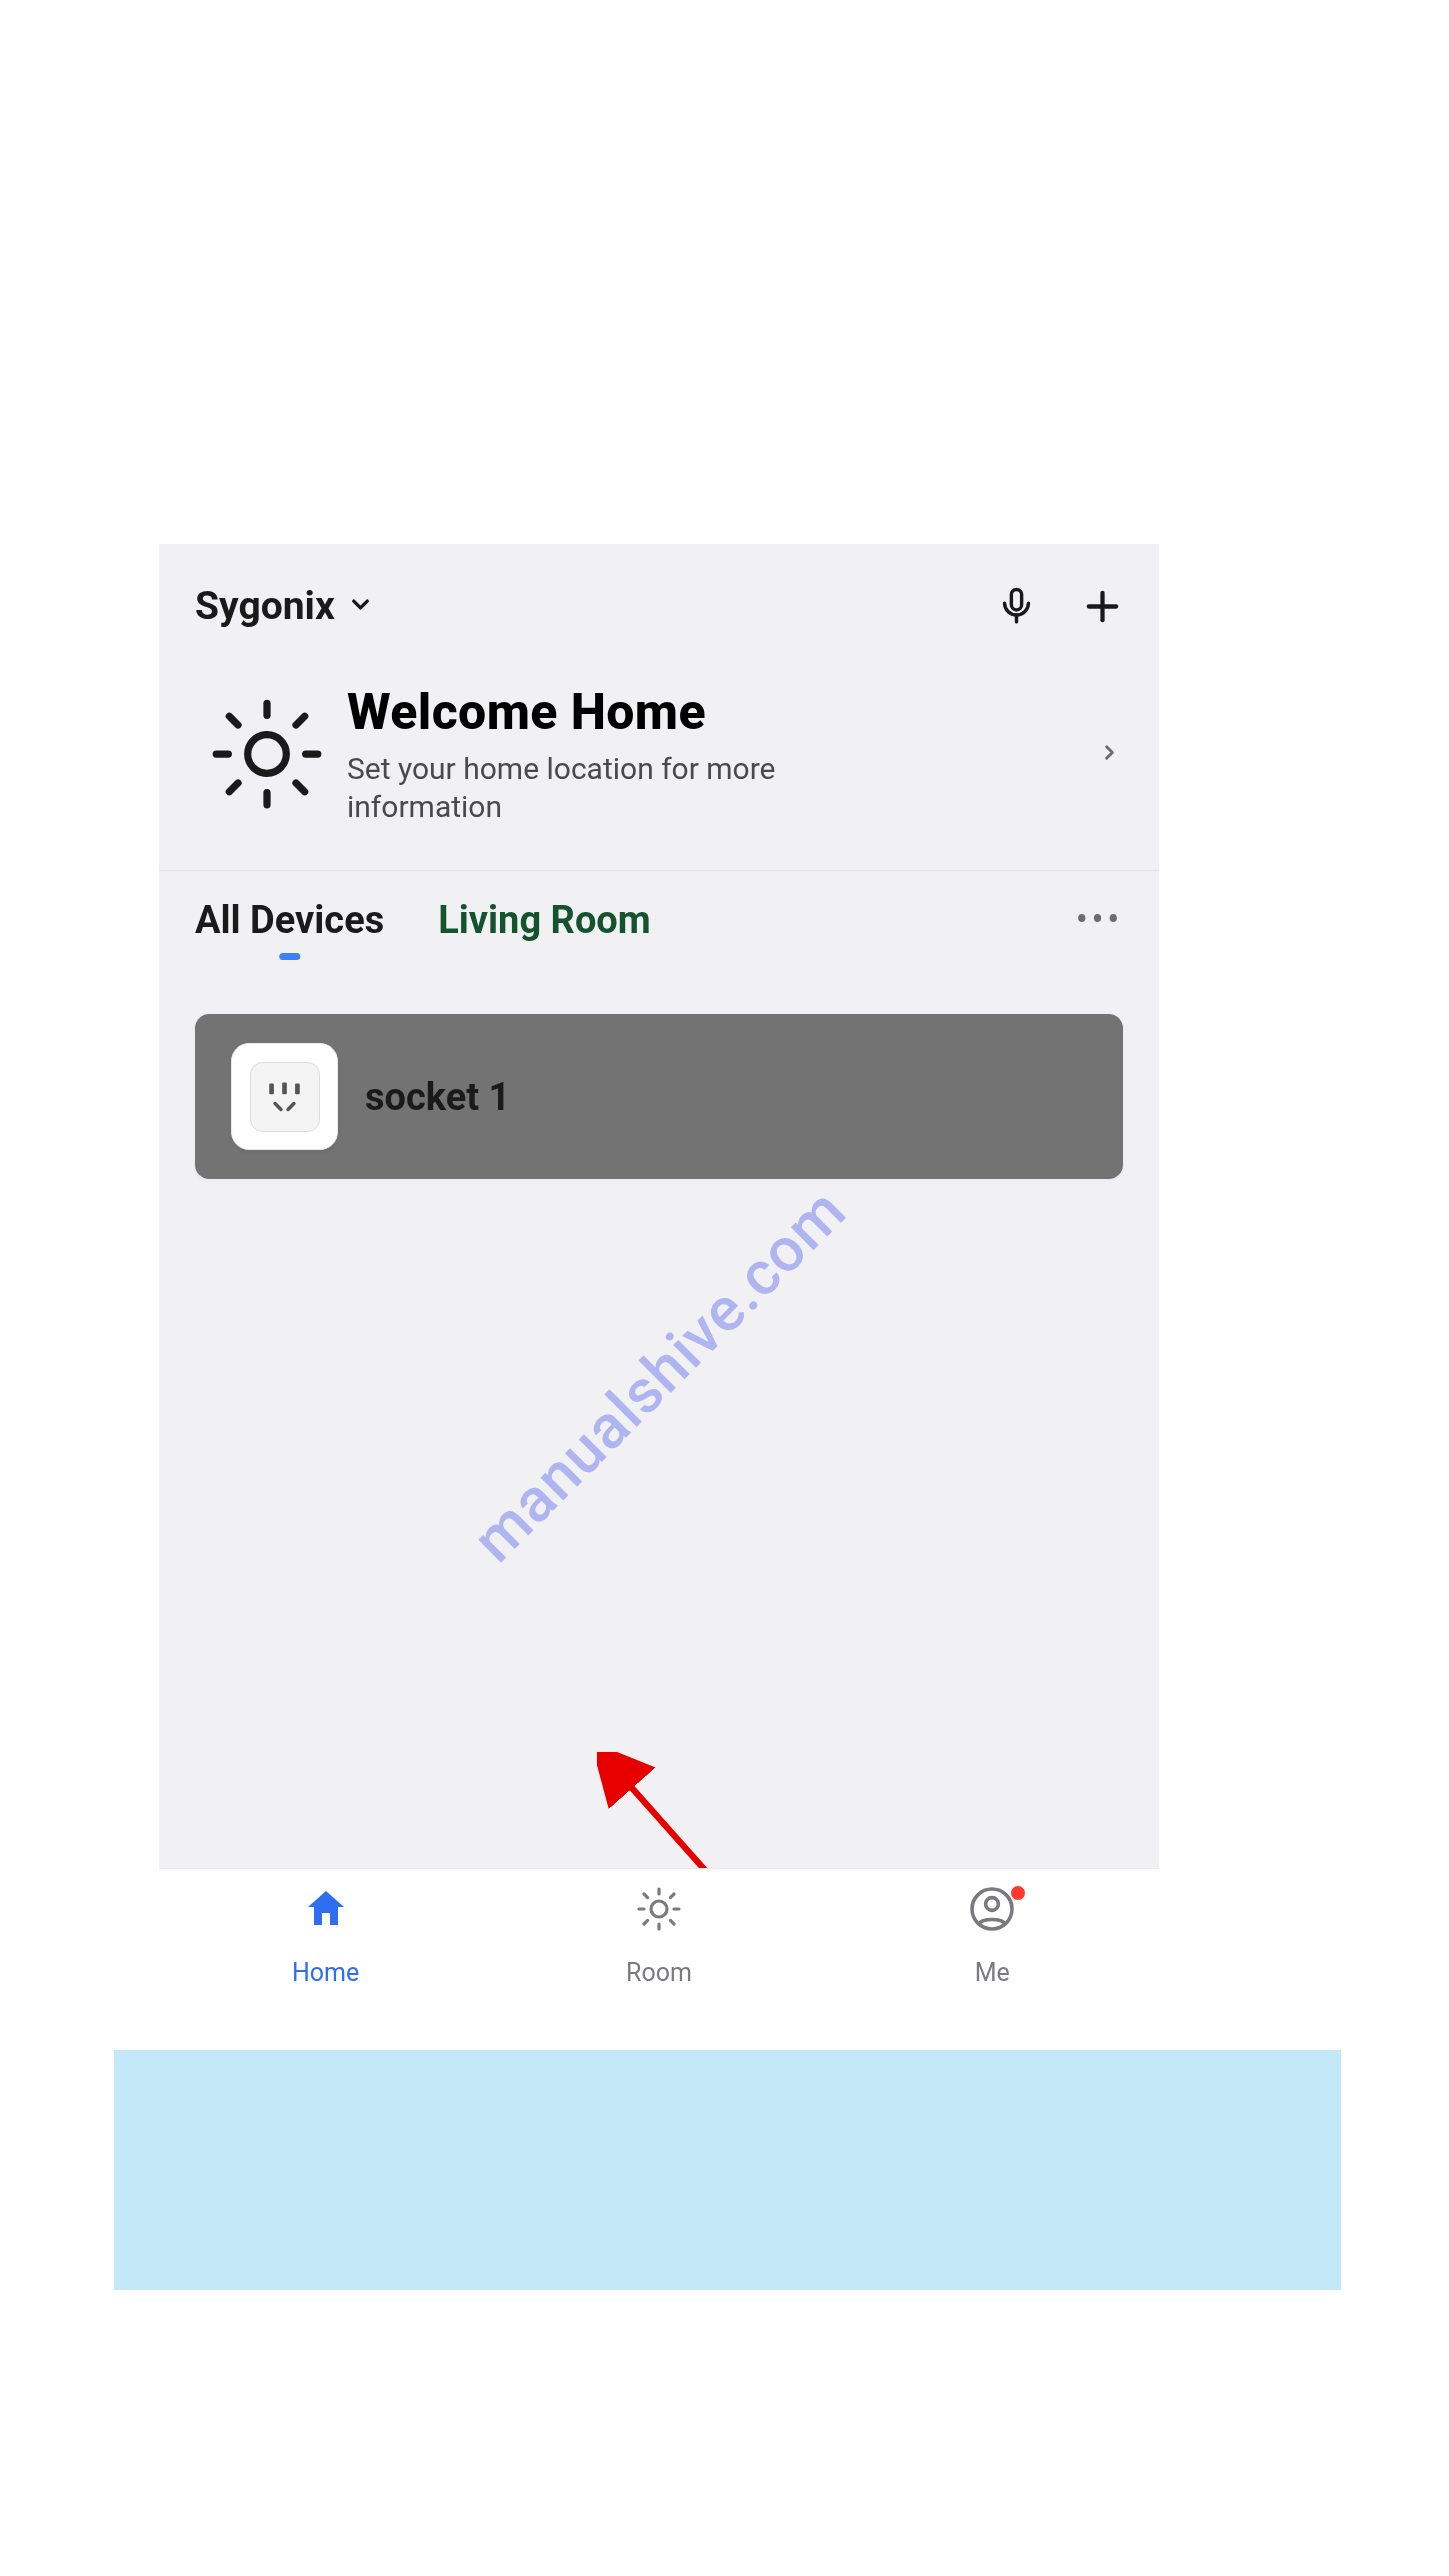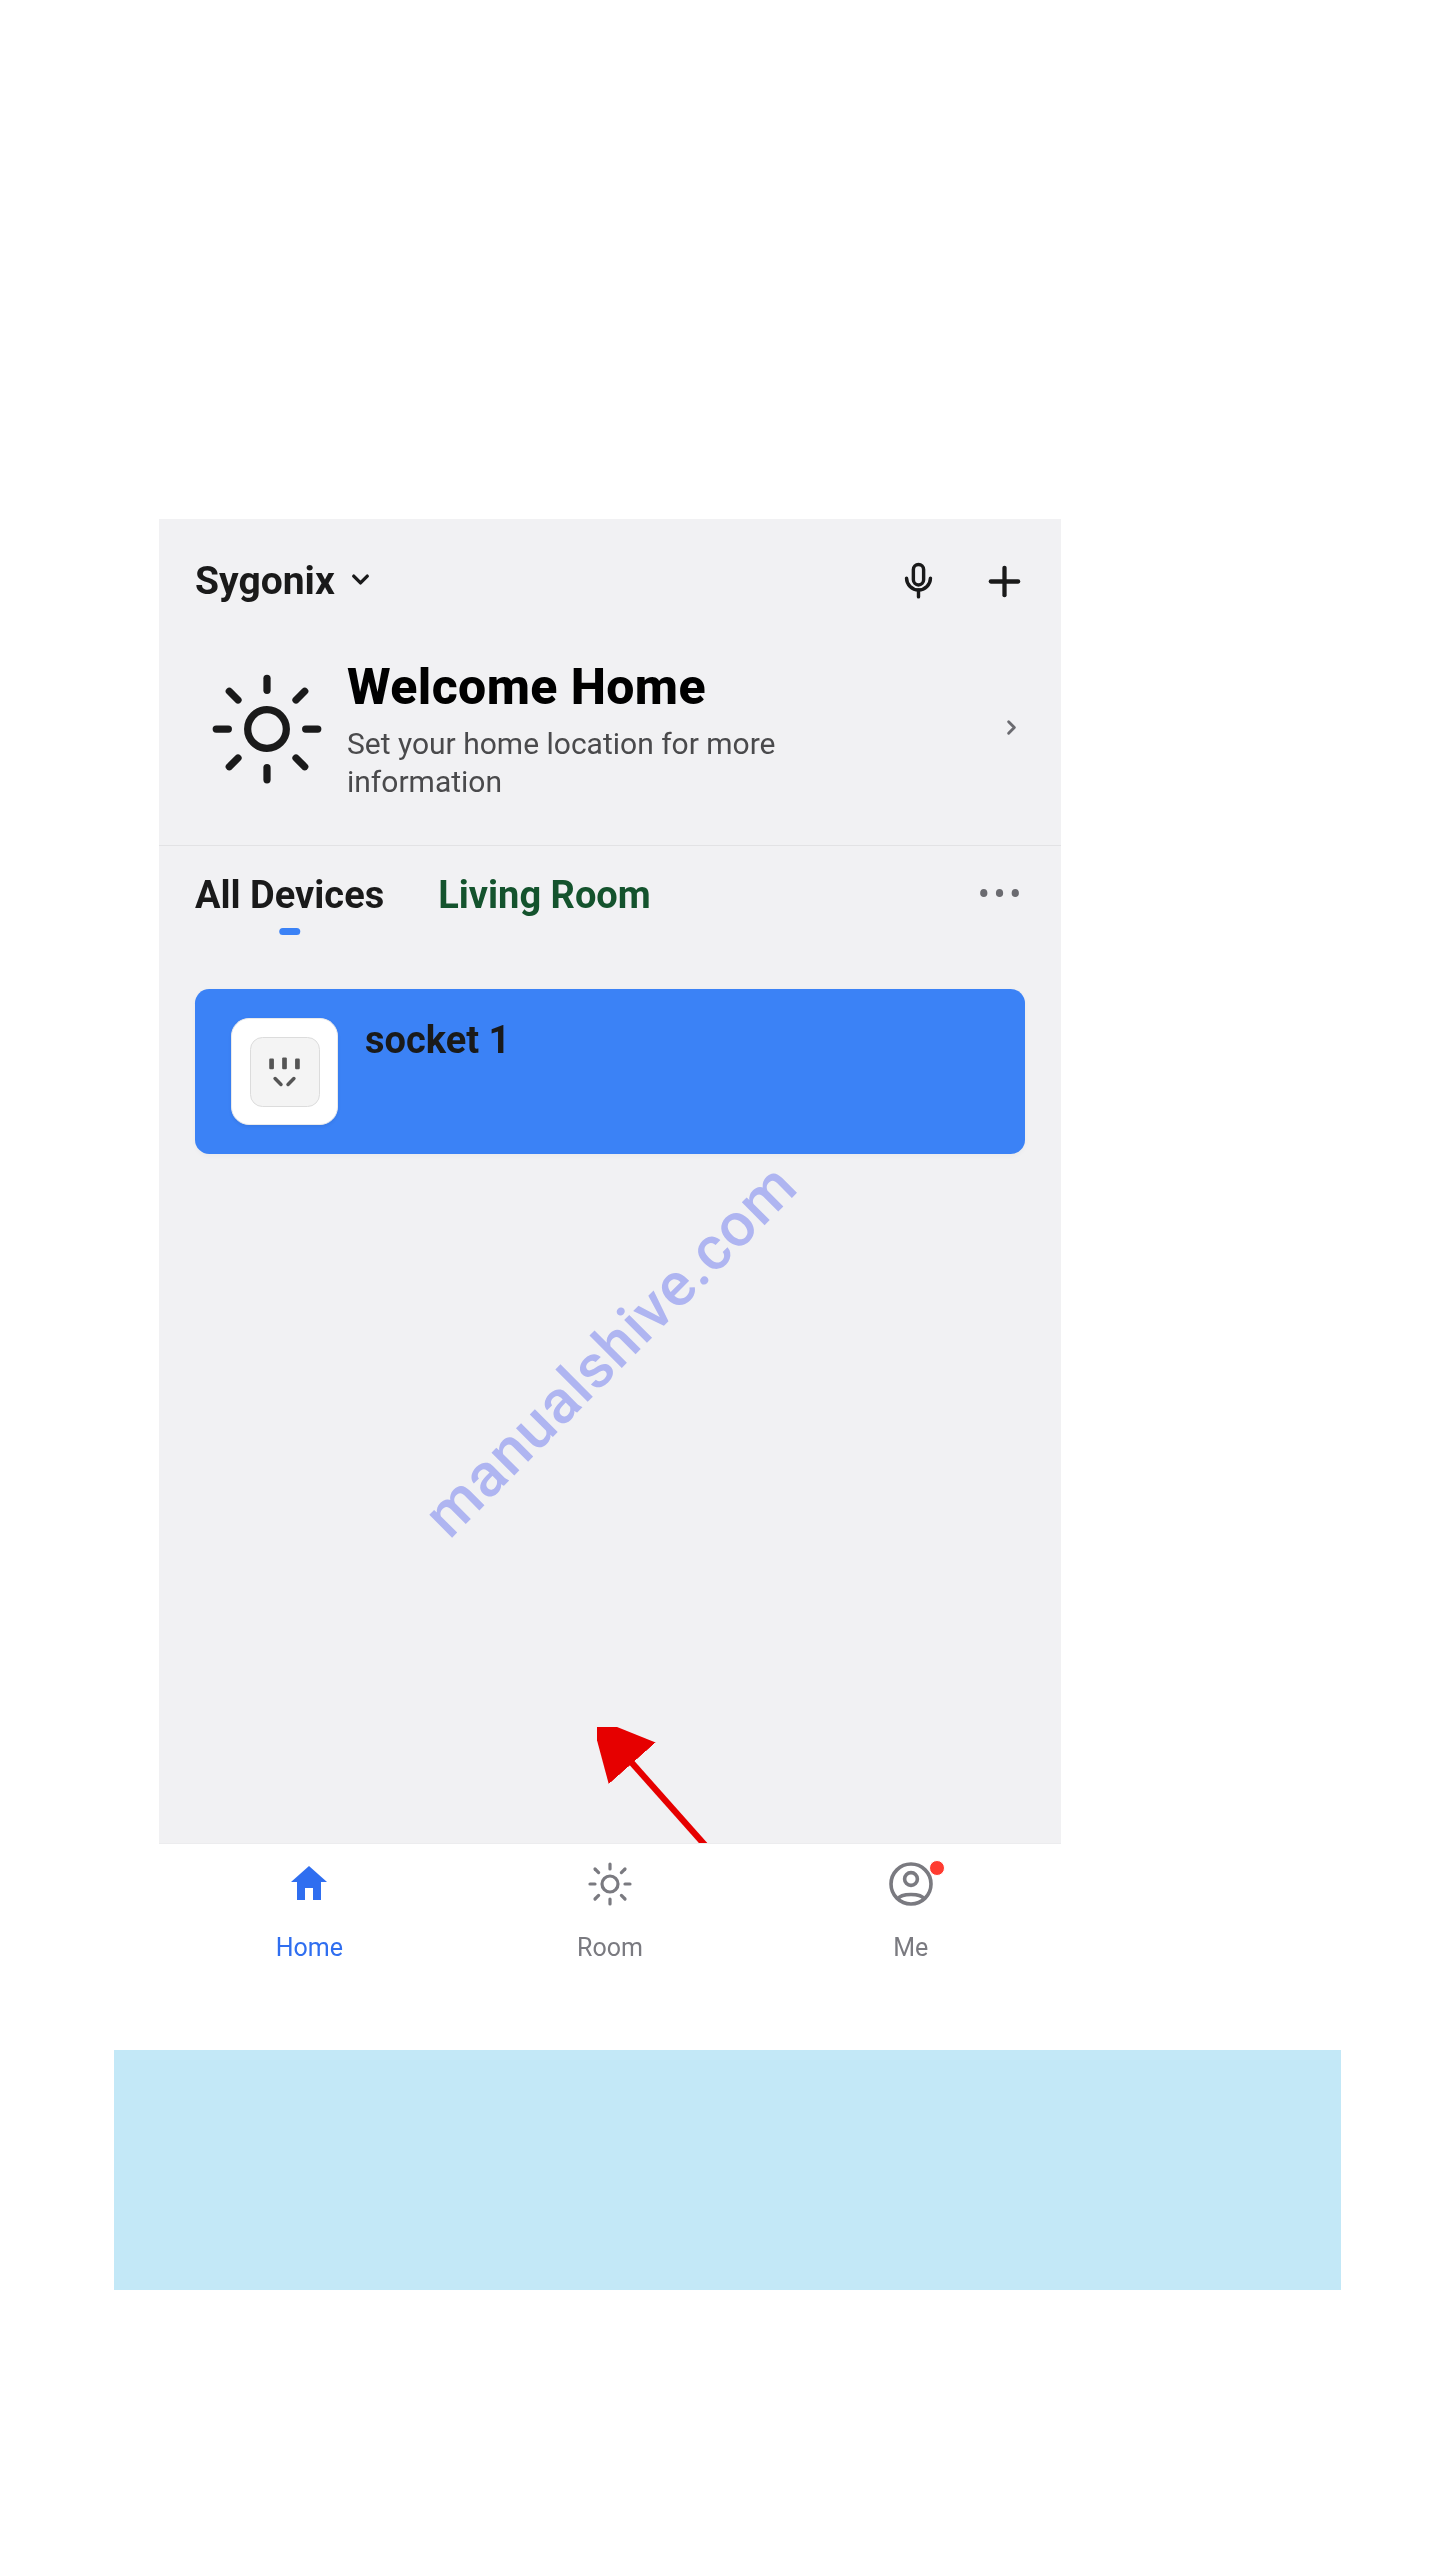--- a/index.html
+++ b/index.html
@@ -6,22 +6,22 @@
   html, body { width: 1449px; height: 2576px; background: #ffffff; font-family: -apple-system, "Segoe UI", Roboto, Arial, sans-serif; }
   .page {
     width: 1449px;
     height: 2576px;
     position: relative;
     background: #ffffff;
   }
   .phone-frame {
     position: absolute;
     left: 159px;
-    top: 519px;
-    width: 902px;
+    top: 544px;
+    width: 1000px;
     height: 1458px;
     background: #f1f1f3;
     overflow: hidden;
   }
   
   .topbar {
     display: flex;
     align-items: center;
     padding: 39px 36px 27px 36px;
   }
@@ -104,23 +104,24 @@
   }
   .tabs-spacer { flex: 1; }
   .dots {
     font-size: 36px;
     color: #6b6b70;
     letter-spacing: 3.6px;
   }
   
   .device-card {
     margin: 63px 36px 0 36px;
-    background: #3b82f6;
+    background: #737373;
     border-radius: 14.3px;
     display: flex;
+    align-items: center;
     padding: 29px 36px;
     box-shadow: 0 1.8px 5.4px rgba(0,0,0,0.03);
     position: relative;
   }
   .device-icon-box {
     width: 107px;
     height: 107px;
     border-radius: 18px;
     background: #ffffff;
     border: 1.8px solid #eaeaea;

